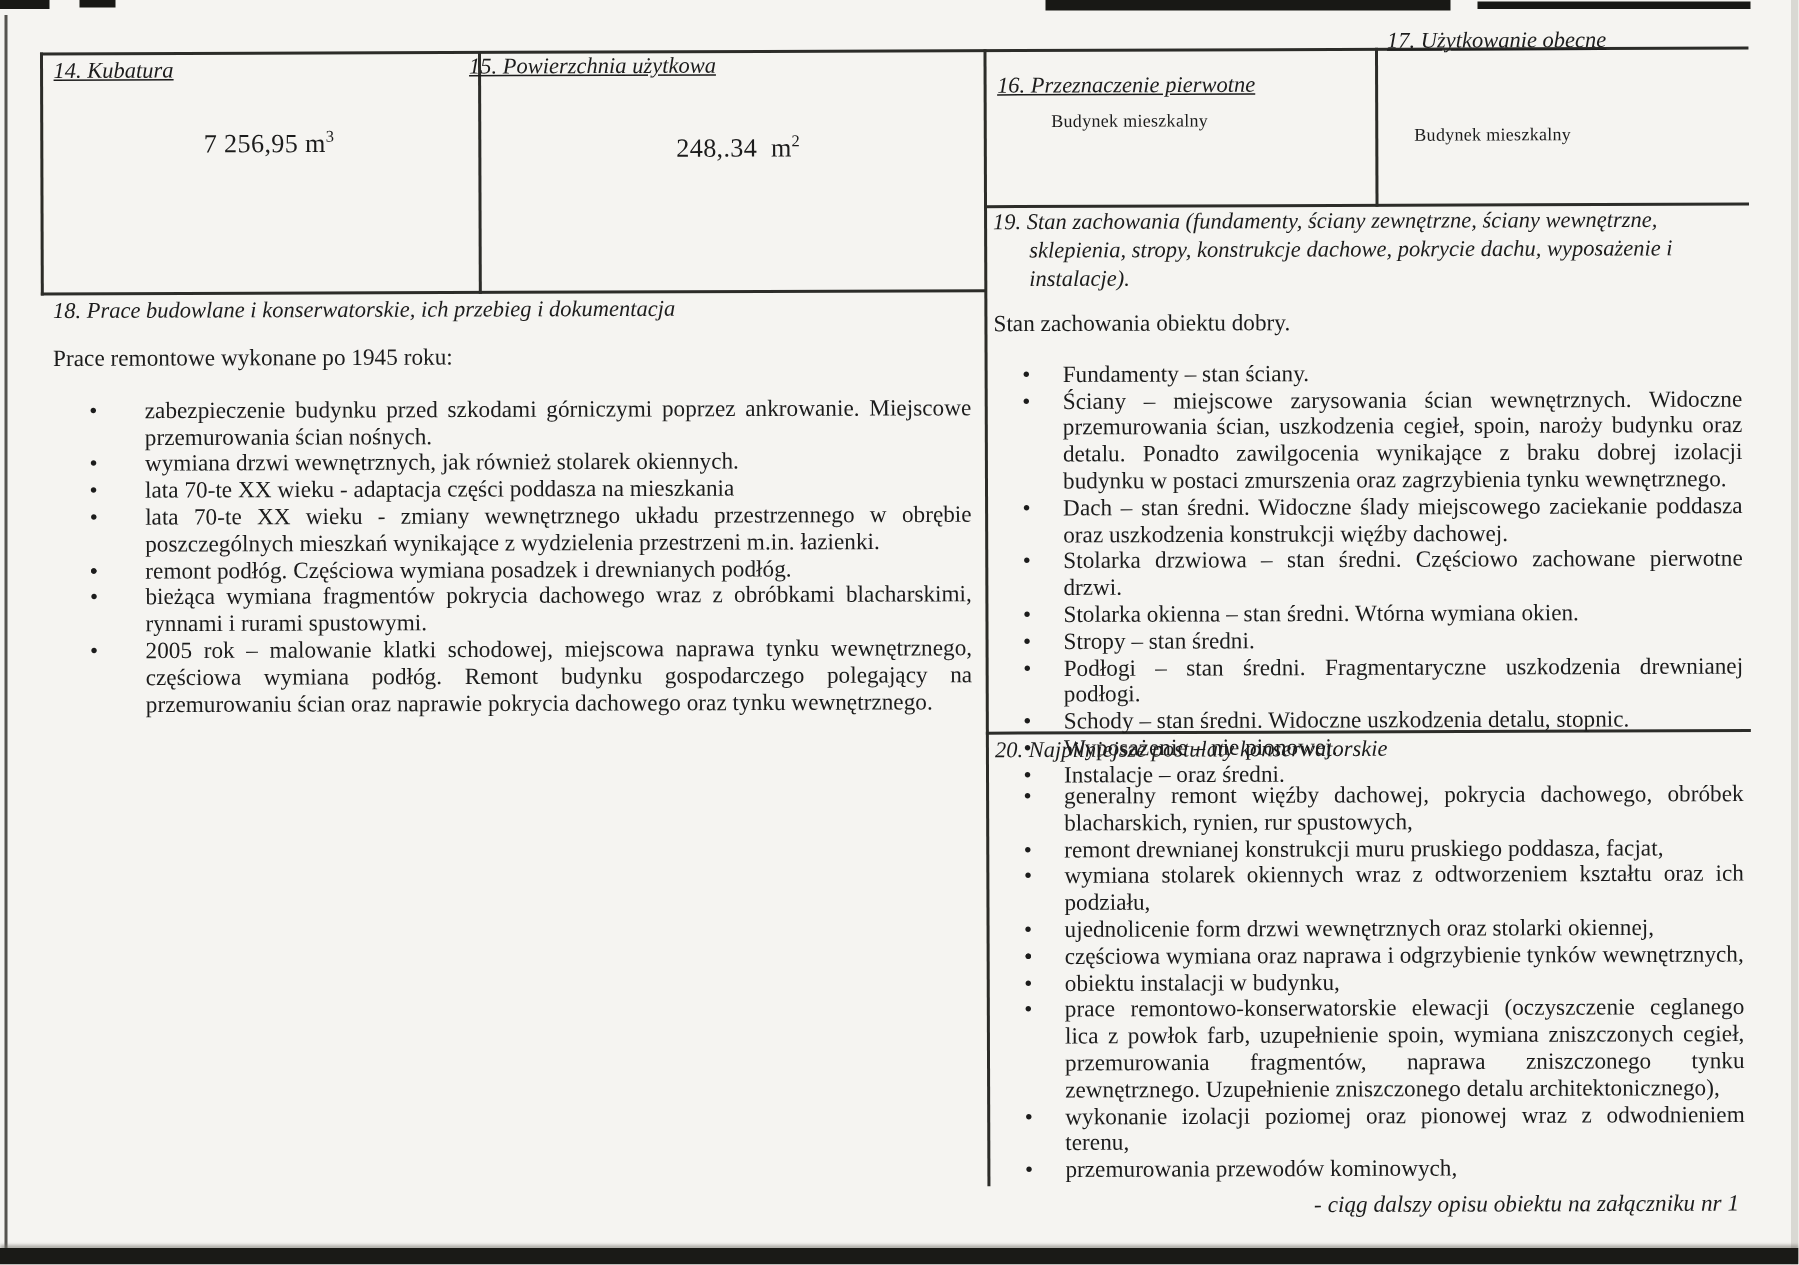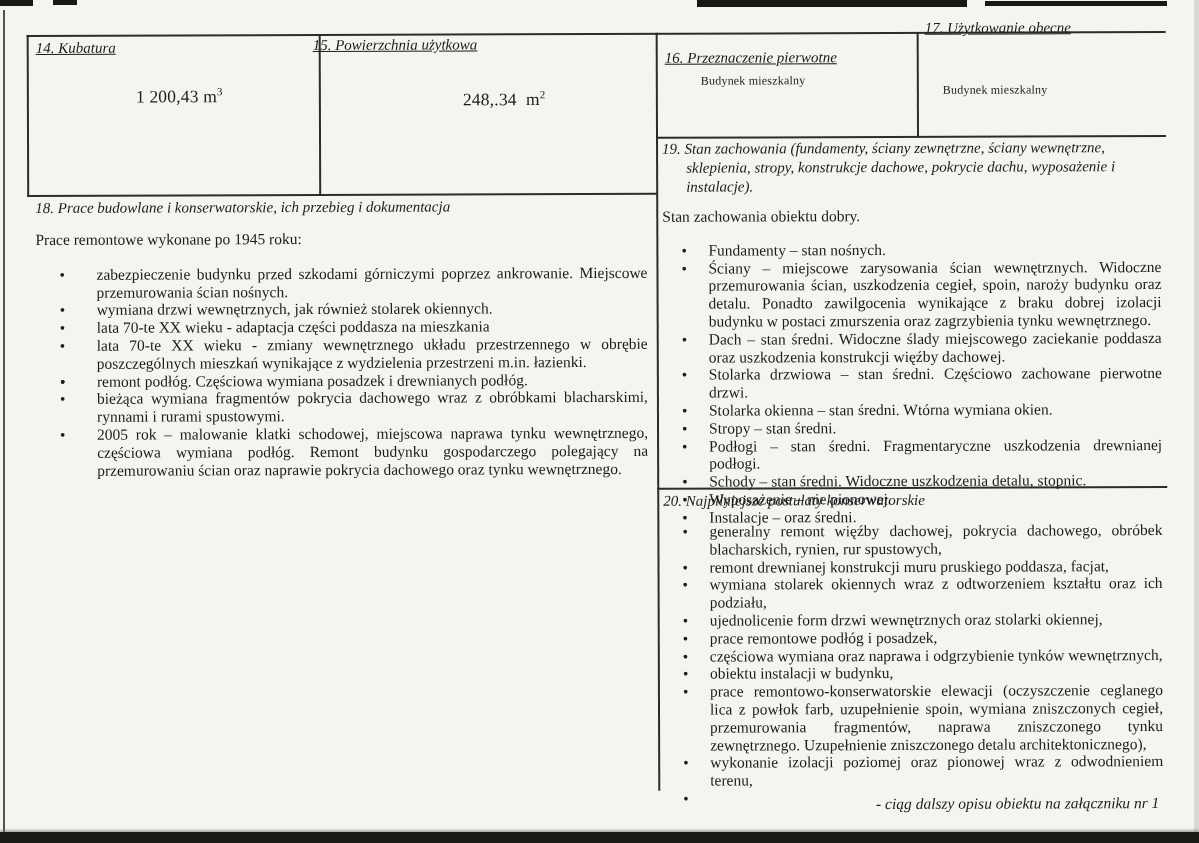--- a/index.html
+++ b/index.html
@@ -56,24 +56,24 @@
     <div class="ln" style="left:28px;top:33px;width:1139px;height:2px;"></div>
     <div class="ln" style="left:657px;top:137px;width:510px;height:2px;"></div>
     <div class="ln" style="left:28px;top:193px;width:630px;height:2px;"></div>
     <div class="ln" style="left:657px;top:488px;width:510px;height:2px;"></div>
     <div class="ln" style="left:28px;top:33px;width:2px;height:162px;"></div>
     <div class="ln" style="left:320px;top:33px;width:2px;height:162px;"></div>
     <div class="ln" style="left:657px;top:33px;width:2px;height:758px;"></div>
     <div class="ln" style="left:918px;top:33px;width:2px;height:106px;"></div>
 
     <div class="fld-label" style="left:37px;top:37px;">14. Kubatura</div>
-    <div class="fld-value" style="left:137px;top:84px;"><span>1 200,43</span>&nbsp;<span>m</span><sup>3</sup></div>
+    <div class="fld-value" style="left:137px;top:84px;"><span>7 256,95</span>&nbsp;<span>m</span><sup>3</sup></div>
 
     <div class="fld-label" style="left:314px;top:35px;">15. Powierzchnia użytkowa</div>
-    <div class="fld-value" style="left:464px;top:88px;"><span>248,.34</span>&nbsp;&nbsp;<span>m</span><sup>2</sup></div>
+    <div class="fld-value" style="left:452px;top:88px;"><span>248,.34</span>&nbsp;&nbsp;<span>m</span><sup>2</sup></div>
 
     <div class="fld-label" style="left:666px;top:49px;">16. Przeznaczenie pierwotne</div>
     <div class="fld-value big" style="left:702px;top:74px;">Budynek mieszkalny</div>
 
     <div class="fld-label" style="left:926px;top:20px;">17. Użytkowanie obecne</div>
     <div class="fld-value big" style="left:944px;top:84px;">Budynek mieszkalny</div>
 
     <div class="sec sec18" style="left:36px;top:197px;width:612px;">
       <div class="sec-label">18. Prace budowlane i konserwatorskie, ich przebieg i dokumentacja</div>
       <div class="para">Prace remontowe wykonane po 1945 roku:</div>
@@ -86,44 +86,44 @@
           <div class="bullet"><span class="bm">•</span><span>remont podłóg. Częściowa wymiana posadzek i drewnianych podłóg.</span></div>
           <div class="bullet"><span class="bm">•</span><span>bieżąca wymiana fragmentów pokrycia dachowego wraz z obróbkami blacharskimi, rynnami i rurami spustowymi.</span></div>
           <div class="bullet"><span class="bm">•</span><span>2005 rok – malowanie klatki schodowej, miejscowa naprawa tynku wewnętrznego, częściowa wymiana podłóg. Remont budynku gospodarczego polegający na przemurowaniu ścian oraz naprawie pokrycia dachowego oraz tynku wewnętrznego.</span></div>
         </div>
     </div>
 
     <div class="sec sec19" style="left:663px;top:140px;width:499px;">
       <div class="sec-label">19. Stan zachowania (fundamenty, ściany zewnętrzne, ściany wewnętrzne, sklepienia, stropy, konstrukcje dachowe, pokrycie dachu, wyposażenie i instalacje).</div>
       <div class="para">Stan zachowania obiektu dobry.</div>
       <div class="bullets">
-          <div class="bullet"><span class="bm">•</span><span>Fundamenty – stan nośnych.</span></div>
+          <div class="bullet"><span class="bm">•</span><span>Fundamenty – stan ściany.</span></div>
           <div class="bullet"><span class="bm">•</span><span>Ściany – miejscowe zarysowania ścian wewnętrznych. Widoczne przemurowania ścian, uszkodzenia cegieł, spoin, naroży budynku oraz detalu. Ponadto zawilgocenia wynikające z braku dobrej izolacji budynku w postaci zmurszenia oraz zagrzybienia tynku wewnętrznego.</span></div>
           <div class="bullet"><span class="bm">•</span><span>Dach – stan średni. Widoczne ślady miejscowego zaciekanie poddasza oraz uszkodzenia konstrukcji więźby dachowej.</span></div>
           <div class="bullet"><span class="bm">•</span><span>Stolarka drzwiowa – stan średni.  Częściowo zachowane pierwotne drzwi.</span></div>
           <div class="bullet"><span class="bm">•</span><span>Stolarka okienna – stan średni. Wtórna wymiana okien.</span></div>
           <div class="bullet"><span class="bm">•</span><span>Stropy – stan średni.</span></div>
           <div class="bullet"><span class="bm">•</span><span>Podłogi – stan średni. Fragmentaryczne uszkodzenia drewnianej podłogi.</span></div>
           <div class="bullet"><span class="bm">•</span><span>Schody – stan średni. Widoczne uszkodzenia detalu, stopnic.</span></div>
           <div class="bullet"><span class="bm">•</span><span>Wyposażenie – nie pionowej.</span></div>
           <div class="bullet"><span class="bm">•</span><span>Instalacje – oraz średni.</span></div>
         </div>
     </div>
 
     <div class="sec sec20" style="left:663px;top:492px;width:499px;">
       <div class="sec-label">20. Najpilniejsze postulaty konserwatorskie</div>
       <div class="bullets">
           <div class="bullet"><span class="bm">•</span><span>generalny remont więźby dachowej, pokrycia dachowego, obróbek blacharskich, rynien, rur spustowych,</span></div>
           <div class="bullet"><span class="bm">•</span><span>remont drewnianej konstrukcji muru pruskiego poddasza, facjat,</span></div>
           <div class="bullet"><span class="bm">•</span><span>wymiana stolarek okiennych wraz z odtworzeniem kształtu oraz ich podziału,</span></div>
           <div class="bullet"><span class="bm">•</span><span>ujednolicenie form drzwi wewnętrznych oraz stolarki okiennej,</span></div>
-          <div class="bullet"><span class="bm">•</span><span>prace remontowe podłóg i posadzek,</span></div>
+          <div class="bullet"><span class="bm">•</span></div>
           <div class="bullet"><span class="bm">•</span><span>częściowa wymiana oraz naprawa i odgrzybienie tynków wewnętrznych,</span></div>
           <div class="bullet"><span class="bm">•</span><span>obiektu instalacji w budynku,</span></div>
           <div class="bullet"><span class="bm">•</span><span>prace remontowo-konserwatorskie elewacji (oczyszczenie ceglanego lica z powłok farb, uzupełnienie spoin, wymiana zniszczonych cegieł, przemurowania fragmentów, naprawa zniszczonego tynku zewnętrznego. Uzupełnienie zniszczonego detalu architektonicznego),</span></div>
           <div class="bullet"><span class="bm">•</span><span>wykonanie izolacji poziomej oraz pionowej wraz z odwodnieniem terenu,</span></div>
-          <div class="bullet"><span class="bm">•</span></div>
+          <div class="bullet"><span class="bm">•</span><span>przemurowania przewodów kominowych,</span></div>
         </div>
       <div class="sec-footer">- ciąg dalszy opisu obiektu na załączniku nr 1</div>
     </div>
 
   </div>
 </div>
 
 </body></html>

